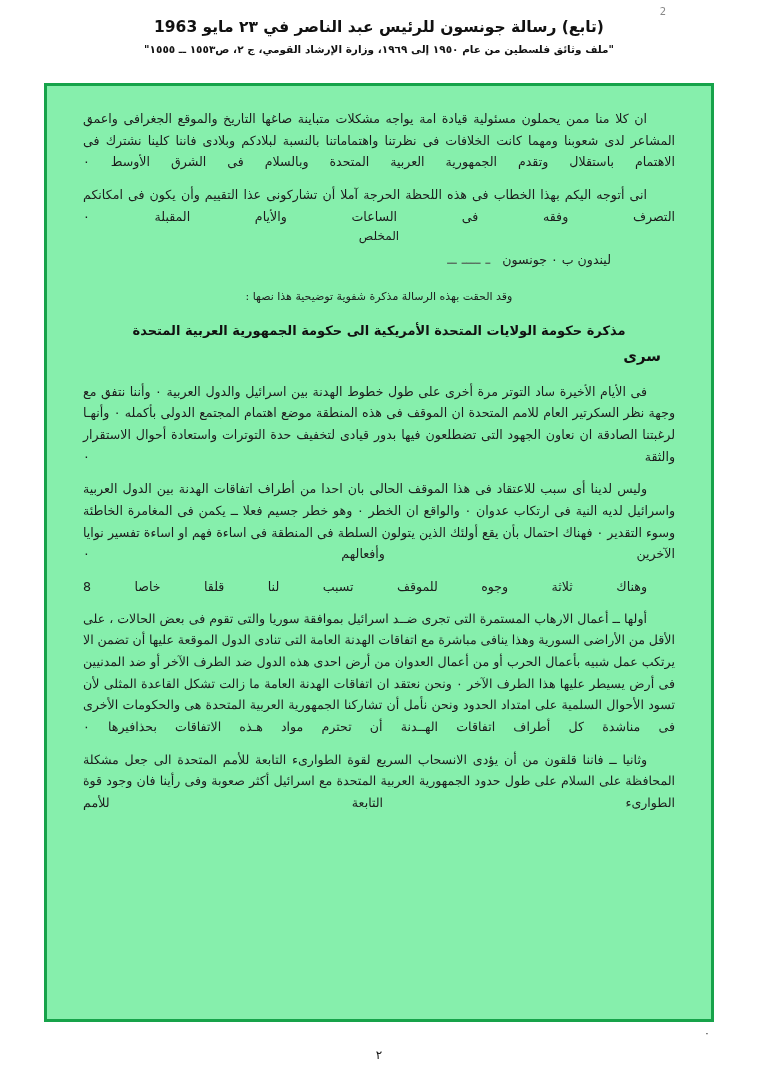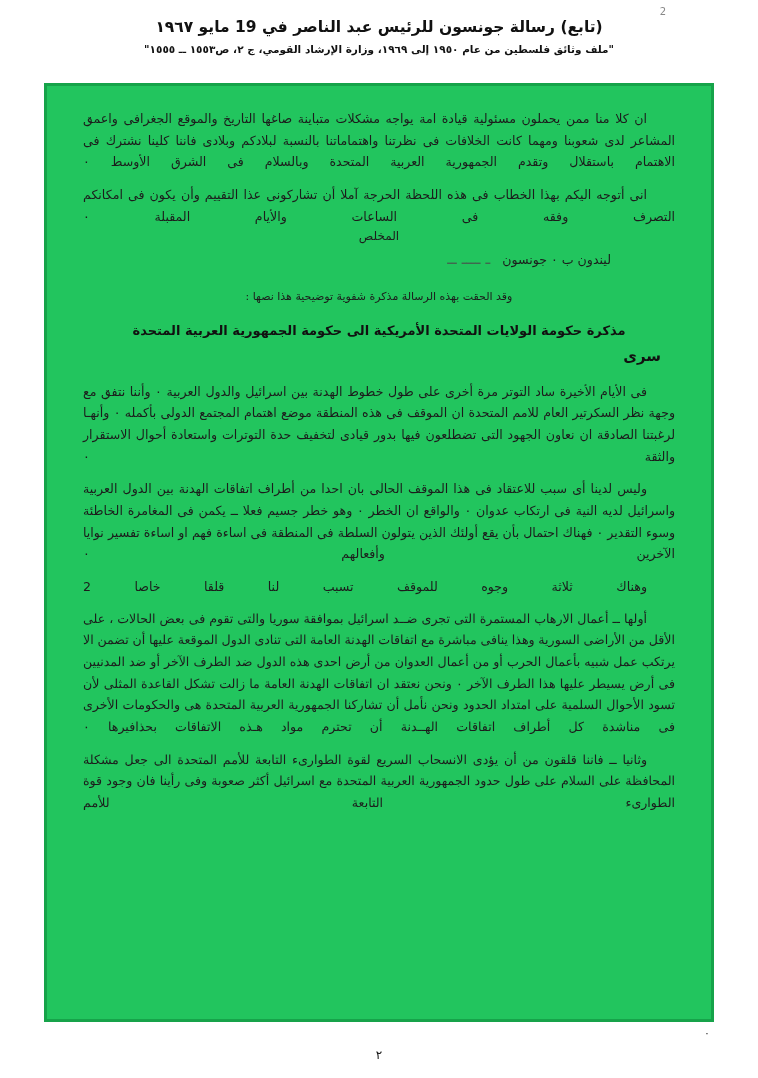--- a/index.html
+++ b/index.html
@@ -41,21 +41,21 @@
     color: #111;
   }
   .frame {
     position: absolute;
     top: 83px;
     right: 44px;
     left: 44px;
     bottom: 56px;
     border: 3px solid #16a34a;
     box-sizing: border-box;
-    background: #22c55e;
+    background: #86efac;
   }
   .frame-inner {
     position: absolute;
     top: 0; right: 0; left: 0; bottom: 0;
     padding: 22px 36px 10px 36px;
     overflow: hidden;
   }
   p.para {
     margin: 0 0 2px 0;
     direction: rtl;
@@ -149,21 +149,21 @@
   }
 </style>
 </head>
 <body>
 
 <div class="page">
 
   <div class="mark-tl">2</div>
 
   <div class="header">
-    <div class="header-title">(تابع) رسالة جونسون للرئيس عبد الناصر في 19 مايو ١٩٦٧</div>
+    <div class="header-title">(تابع) رسالة جونسون للرئيس عبد الناصر في ٢٣ مايو 1963</div>
     <div class="header-sub">"ملف وثائق فلسطين من عام ١٩٥٠ إلى ١٩٦٩، وزارة الإرشاد القومي، ج ٢، ص١٥٥٣ ــ ١٥٥٥"</div>
   </div>
 
   <div class="frame" style="border-color: rgb(22, 163, 74);">
     <div class="frame-inner">
 
       <p class="para first-indent">ان كلا منا ممن يحملون مسئولية قيادة امة يواجه مشكلات متباينة صاغها التاريخ والموقع الجغرافى واعمق المشاعر لدى شعوبنا ومهما كانت الخلافات فى نظرتنا واهتماماتنا بالنسبة لبلادكم وبلادى فاننا كلينا نشترك فى الاهتمام باستقلال وتقدم الجمهورية العربية المتحدة وبالسلام فى الشرق الأوسط ٠</p>
       <div class="gap-sm"></div>
       <p class="para first-indent">انى أتوجه اليكم بهذا الخطاب فى هذه اللحظة الحرجة آملا أن تشاركونى عذا التقييم وأن يكون فى امكانكم التصرف وفقه فى الساعات والأيام المقبلة ٠</p>
 
@@ -182,21 +182,21 @@
 
       <p class="memo-title">مذكرة حكومة الولايات المتحدة الأمريكية الى حكومة الجمهورية العربية المتحدة</p>
       <p class="memo-secret">سرى</p>
 
       <div class="gap-md"></div>
 
       <p class="para first-indent">فى الأيام الأخيرة ساد التوتر مرة أخرى على طول خطوط الهدنة بين اسرائيل والدول العربية ٠ وأننا نتفق مع وجهة نظر السكرتير العام للامم المتحدة ان الموقف فى هذه المنطقة موضع اهتمام المجتمع الدولى بأكمله ٠ وأنهـا لرغبتنا الصادقة ان نعاون الجهود التى تضطلعون فيها بدور قيادى لتخفيف حدة التوترات واستعادة أحوال الاستقرار والثقة ٠</p>
       <div class="gap-sm"></div>
       <p class="para first-indent">وليس لدينا أى سبب للاعتقاد فى هذا الموقف الحالى بان احدا من أطراف اتفاقات الهدنة بين الدول العربية واسرائيل لديه النية فى ارتكاب عدوان ٠ والواقع ان الخطر ٠ وهو خطر جسيم فعلا ــ يكمن فى المغامرة الخاطئة وسوء التقدير ٠ فهناك احتمال بأن يقع أولئك الذين يتولون السلطة فى المنطقة فى اساءة فهم او اساءة تفسير نوايا الآخرين وأفعالهم ٠</p>
       <div class="gap-sm"></div>
-      <p class="para first-indent">وهناك ثلاثة وجوه للموقف تسبب لنا قلقا خاصا 2</p>
+      <p class="para first-indent">وهناك ثلاثة وجوه للموقف تسبب لنا قلقا خاصا 8</p>
       <div class="gap-sm"></div>
       <p class="para small-para first-indent">أولها ــ أعمال الارهاب المستمرة التى تجرى ضــد اسرائيل بموافقة سوريا والتى تقوم فى بعض الحالات ، على الأقل من الأراضى السورية وهذا ينافى مباشرة مع اتفاقات الهدنة العامة التى تنادى الدول الموقعة عليها أن تضمن الا يرتكب عمل شبيه بأعمال الحرب أو من أعمال العدوان من أرض احدى هذه الدول ضد الطرف الآخر أو ضد المدنيين فى أرض يسيطر عليها هذا الطرف الآخر ٠ ونحن نعتقد ان اتفاقات الهدنة العامة ما زالت تشكل القاعدة المثلى لأن تسود الأحوال السلمية على امتداد الحدود ونحن نأمل أن تشاركنا الجمهورية العربية المتحدة هى والحكومات الأخرى فى مناشدة كل أطراف اتفاقات الهــدنة أن تحترم مواد هـذه الاتفاقات بحذافيرها ٠</p>
       <div class="gap-sm"></div>
       <p class="para small-para first-indent">وثانيا ــ فاننا قلقون من أن يؤدى الانسحاب السريع لقوة الطوارىء التابعة للأمم المتحدة الى جعل مشكلة المحافظة على السلام على طول حدود الجمهورية العربية المتحدة مع اسرائيل أكثر صعوبة وفى رأينا فان وجود قوة الطوارىء التابعة للأمم</p>
 
     </div>
   </div>
 
   <div class="mark-bl">٠</div>
 

